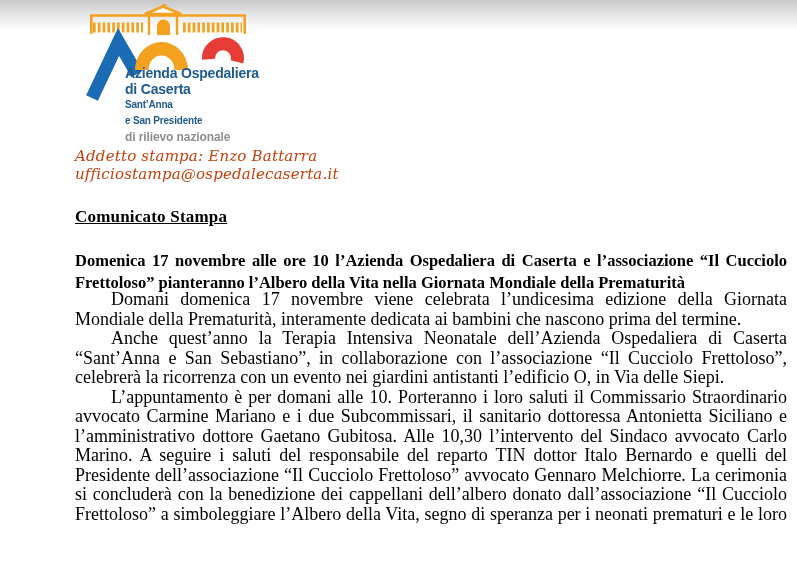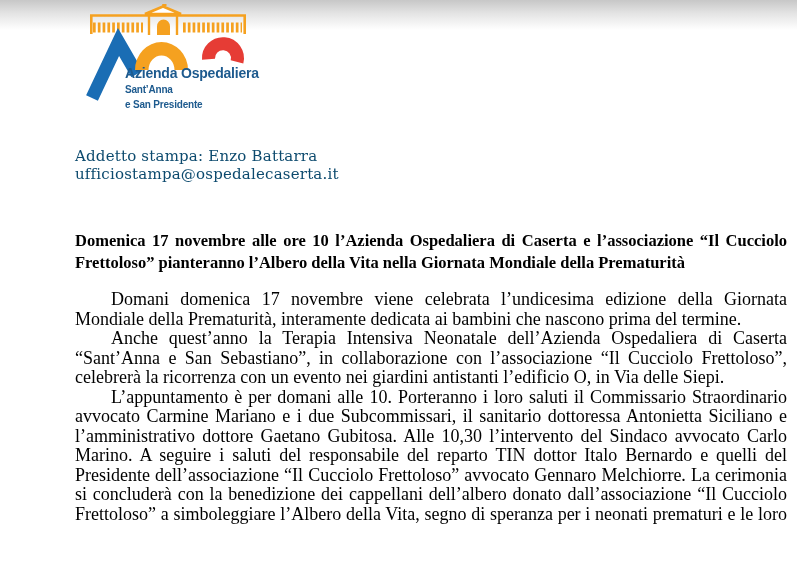--- a/index.html
+++ b/index.html
@@ -32,23 +32,24 @@
   }
   .logo-text .org-light { font-size: 14px; font-weight: 700; }
   .logo-text .org-bold  { font-size: 10px; font-weight: 700; }
   .logo-text .tagline   { font-size: 12px; font-weight: 700; color: #8e8e8e; line-height: 13.5px; letter-spacing: -0.1px; }
   .logo-text .tagline.first { margin-top: 3px; }
 
   .contact {
     position: absolute;
     left: 75px; top: 148px;
     font-family: "DejaVu Serif", serif;
+    font-style: italic;
     font-size: 15px;
     line-height: 17.5px;
-    color: #0c4a6e;
+    color: #c2410c;
     letter-spacing: 0.2px;
   }
 
   
   .doc { position: absolute; left: 75px; top: 207px; width: 712px; }
   .doc-label {
     font-size: 17px;
     font-weight: bold;
     text-decoration: underline;
     letter-spacing: 0.2px;
@@ -119,30 +120,33 @@
       <line x1="97" y1="23.5" x2="156" y2="23.5" stroke-width="10" stroke-dasharray="2.7,2.1"></line>
     </g>
 
     <path d="M6,94 L32.5,38 L51,70" fill="none" stroke="#1a6db4" stroke-width="13" stroke-linejoin="miter"></path>
     <path d="M49,66 A26.5,28 0 0 1 102,66 L88.5,66 A13,14.5 0 0 0 62.5,66 Z" fill="#f5a120"></path>
     <path d="M122.5,55.3 A14.5,14.5 0 1 1 151,57.8" fill="none" stroke="#e63c35" stroke-width="13"></path>
   </svg>
 
   <div class="logo-text">
     <div class="org-light">Azienda Ospedaliera</div>
+    <div class="org-light">di Caserta</div>
     <div class="org-bold">Sant’Anna</div>
     <div class="org-bold">e San Presidente</div>
+    <div class="tagline first">di rilievo nazionale</div>
   </div>
 
   <div class="contact">
     <div>Addetto stampa: Enzo Battarra</div>
     <div>ufficiostampa@ospedalecaserta.it</div>
   </div>
 
   <div class="doc">
+    <div class="doc-label">Comunicato Stampa</div>
     <div class="headline">Domenica 17 novembre alle ore 10 l’Azienda Ospedaliera di Caserta e l’associazione “Il Cucciolo Frettoloso” pianteranno l’Albero della Vita nella Giornata Mondiale della Prematurità</div>
 
     <div class="body-text">
       <p>Domani domenica 17 novembre viene celebrata l’undicesima edizione della Giornata Mondiale della Prematurità, interamente dedicata ai bambini che nascono prima del termine.</p>
       <p>Anche quest’anno la Terapia Intensiva Neonatale dell’Azienda Ospedaliera di Caserta “Sant’Anna e San Sebastiano”, in collaborazione con l’associazione “Il Cucciolo Frettoloso”, celebrerà la ricorrenza con un evento nei giardini antistanti l’edificio O, in Via delle Siepi.</p>
       <p>L’appuntamento è per domani alle 10. Porteranno i loro saluti il Commissario Straordinario avvocato Carmine Mariano e i due Subcommissari, il sanitario dottoressa Antonietta Siciliano e l’amministrativo dottore Gaetano Gubitosa. Alle 10,30 l’intervento del Sindaco avvocato Carlo Marino. A seguire i saluti del responsabile del reparto TIN dottor Italo Bernardo e quelli del Presidente dell’associazione “Il Cucciolo Frettoloso” avvocato Gennaro Melchiorre. La cerimonia si concluderà con la benedizione dei cappellani dell’albero donato dall’associazione “Il Cucciolo Frettoloso” a simboleggiare l’Albero della Vita, segno di speranza per i neonati prematuri e le loro famiglie. A fine evento visita al reparto TIN al quarto piano dell’edificio N.</p>
     </div>
 
     <div class="signature">
       <span class="role">L’addetto stampa</span><span class="name">(Enzo Battarra)</span>

